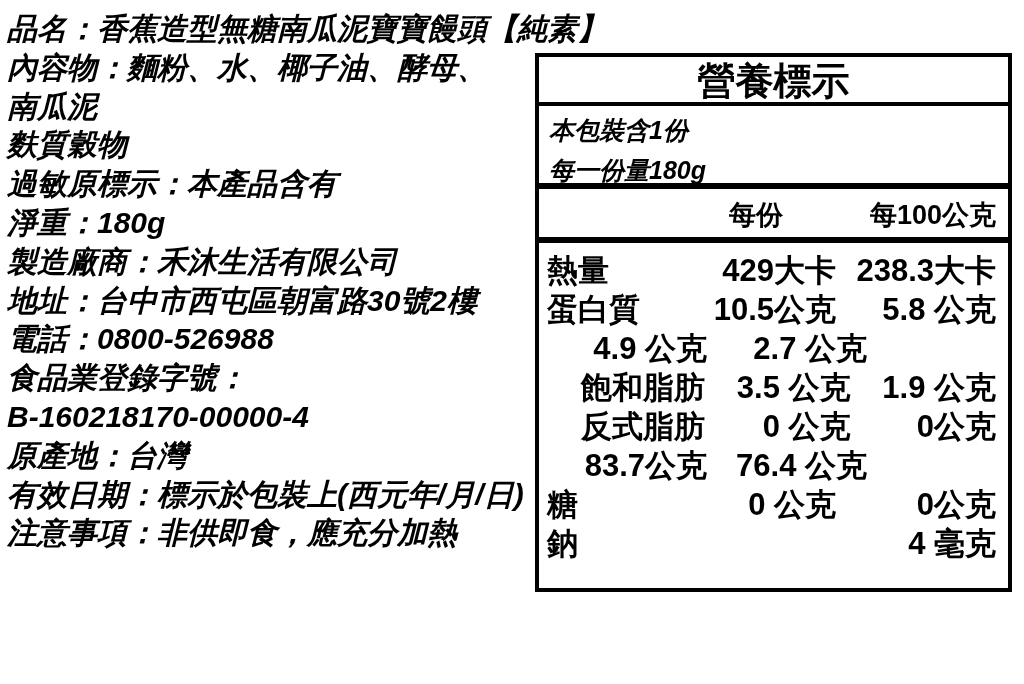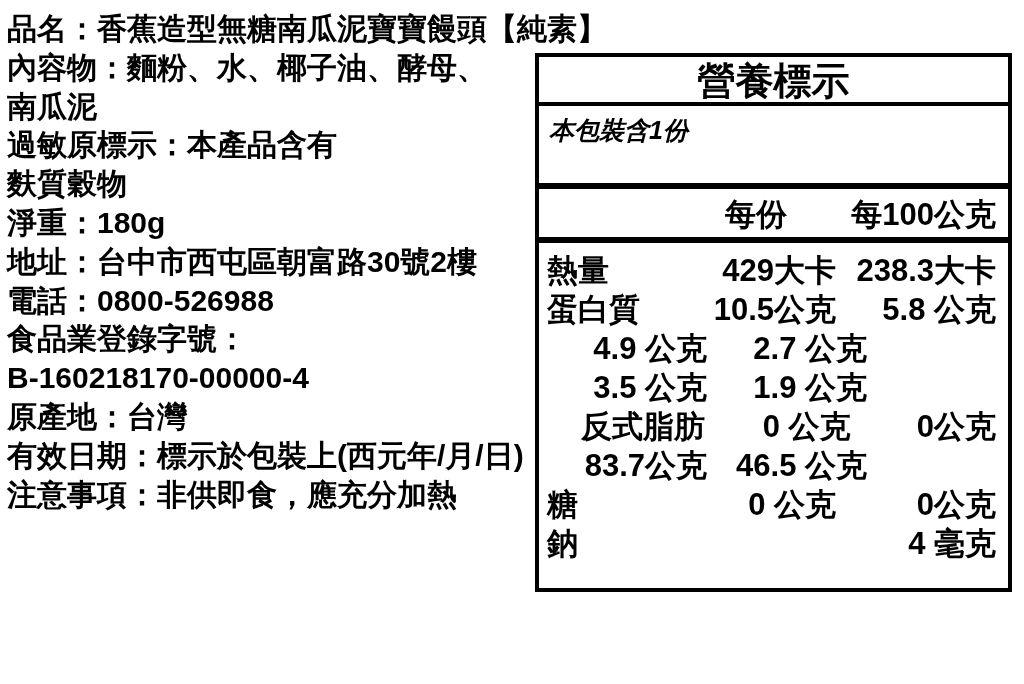--- a/index.html
+++ b/index.html
@@ -15,20 +15,21 @@
 
   
   .left-info {
     position: absolute;
     left: 7px;
     top: 10px;
     width: 532px;
     font-size: 30px;
     line-height: 38.8px;
     white-space: nowrap;
+    font-style: italic;
   }
 
   
   .nt {
     position: absolute;
     left: 535px;
     top: 53px;
     width: 477px;
     height: 539px;
     border: 4px solid #000000;
@@ -50,21 +51,21 @@
     font-size: 25px;
     line-height: 40px;
     white-space: nowrap;
     font-style: italic;
   }
   .nt-header {
     height: 54px;
     border-bottom: 6px solid #000000;
     display: flex;
     align-items: center;
-    font-size: 31px;
+    font-size: 27px;
     padding: 4px 12px 0 8px;
   }
   .nt-header .spacer { flex: 1; }
   .nt-header .hcol1 { width: 160px; text-align: center; white-space: nowrap; }
   .nt-header .hcol2 { width: 160px; text-align: right; white-space: nowrap; }
   .nt-body {
     flex: 1;
     padding: 8px 12px 0 8px;
     font-size: 31px;
   }
@@ -78,37 +79,39 @@
   .nt-row.indent .nt-name { padding-left: 34px; }
   .nt-val1, .nt-val2 { width: 160px; text-align: right; white-space: nowrap; }
 </style>
 </head>
 <body>
 
 <div class="left-info">
   <div class="info-line">品名：香蕉造型無糖南瓜泥寶寶饅頭【純素】</div>
   <div class="info-line">內容物：麵粉、水、椰子油、酵母、</div>
   <div class="info-line">南瓜泥</div>
+  <div class="info-line">麩質穀物</div>
   <div class="info-line">過敏原標示：本產品含有</div>
-  <div class="info-line">麩質穀物</div>
   <div class="info-line">淨重：180g</div>
+  <div class="info-line">製造廠商：禾沐生活有限公司</div>
   <div class="info-line">地址：台中市西屯區朝富路30號2樓</div>
   <div class="info-line">電話：0800-526988</div>
   <div class="info-line">食品業登錄字號：</div>
   <div class="info-line">B-160218170-00000-4</div>
   <div class="info-line">原產地：台灣</div>
   <div class="info-line">有效日期：標示於包裝上(西元年/月/日)</div>
   <div class="info-line">注意事項：非供即食，應充分加熱</div>
 </div>
 
 <div class="nt">
   <div class="nt-title">營養標示</div>
 
   <div class="nt-serving">
     <div>本包裝含1份</div>
+    <div>每一份量180g</div>
   </div>
 
   <div class="nt-header">
     <span class="spacer"></span>
     <span class="hcol1">每份</span>
     <span class="hcol2">每100公克</span>
   </div>
 
   <div class="nt-body">
     <div class="nt-row">
@@ -119,31 +122,32 @@
     <div class="nt-row">
       <span class="nt-name">蛋白質</span>
       <span class="nt-val1">10.5公克</span>
       <span class="nt-val2">5.8 公克</span>
     </div>
     <div class="nt-row">
       <span class="nt-val1">4.9 公克</span>
       <span class="nt-val2">2.7 公克</span>
     </div>
     <div class="nt-row indent">
+      <span class="nt-name">飽和脂肪</span>
       <span class="nt-val1">3.5 公克</span>
       <span class="nt-val2">1.9 公克</span>
     </div>
     <div class="nt-row indent">
       <span class="nt-name">反式脂肪</span>
       <span class="nt-val1">0 公克</span>
       <span class="nt-val2">0公克</span>
     </div>
     <div class="nt-row">
       <span class="nt-val1">83.7公克</span>
-      <span class="nt-val2">46.5 公克</span>
+      <span class="nt-val2">76.4 公克</span>
     </div>
     <div class="nt-row">
       <span class="nt-name">糖</span>
       <span class="nt-val1">0 公克</span>
       <span class="nt-val2">0公克</span>
     </div>
     <div class="nt-row">
       <span class="nt-name">鈉</span>
       <span class="nt-val1">4 毫克</span>
     </div>

